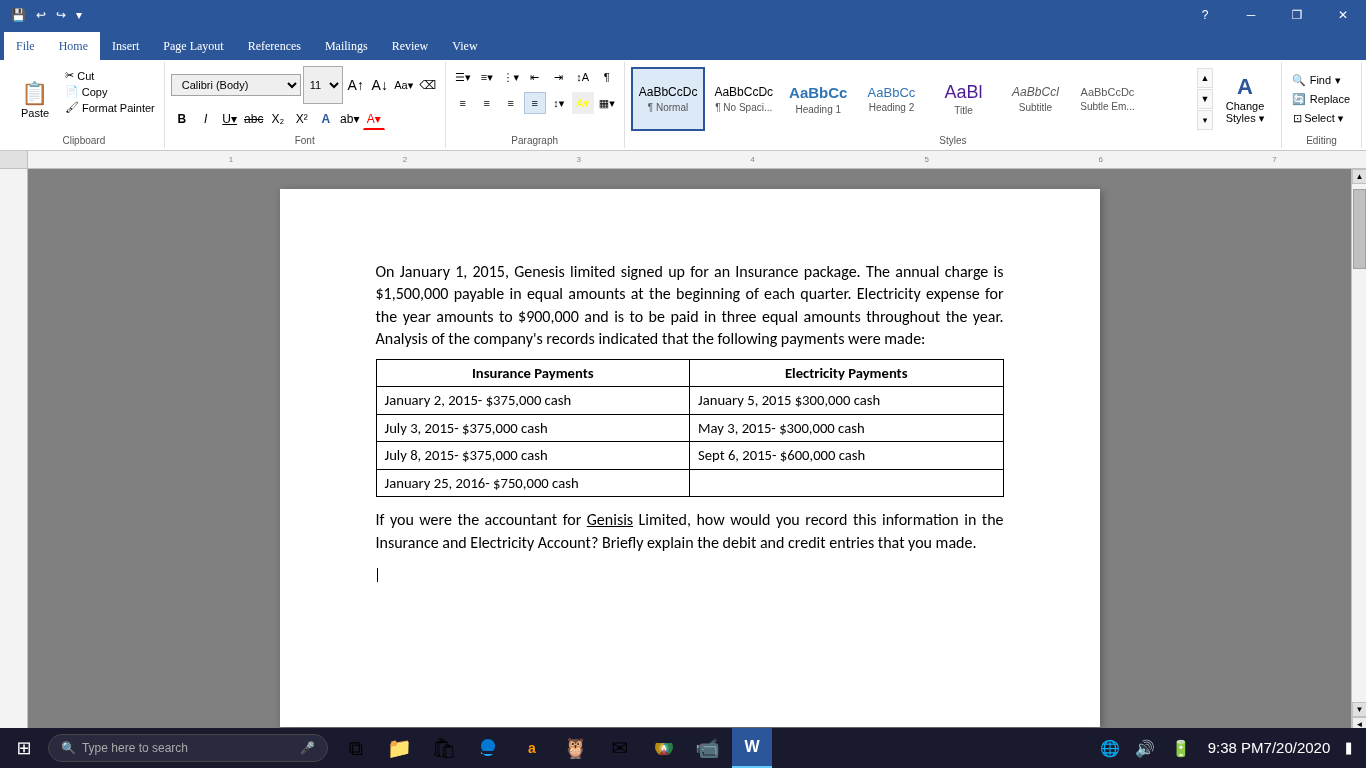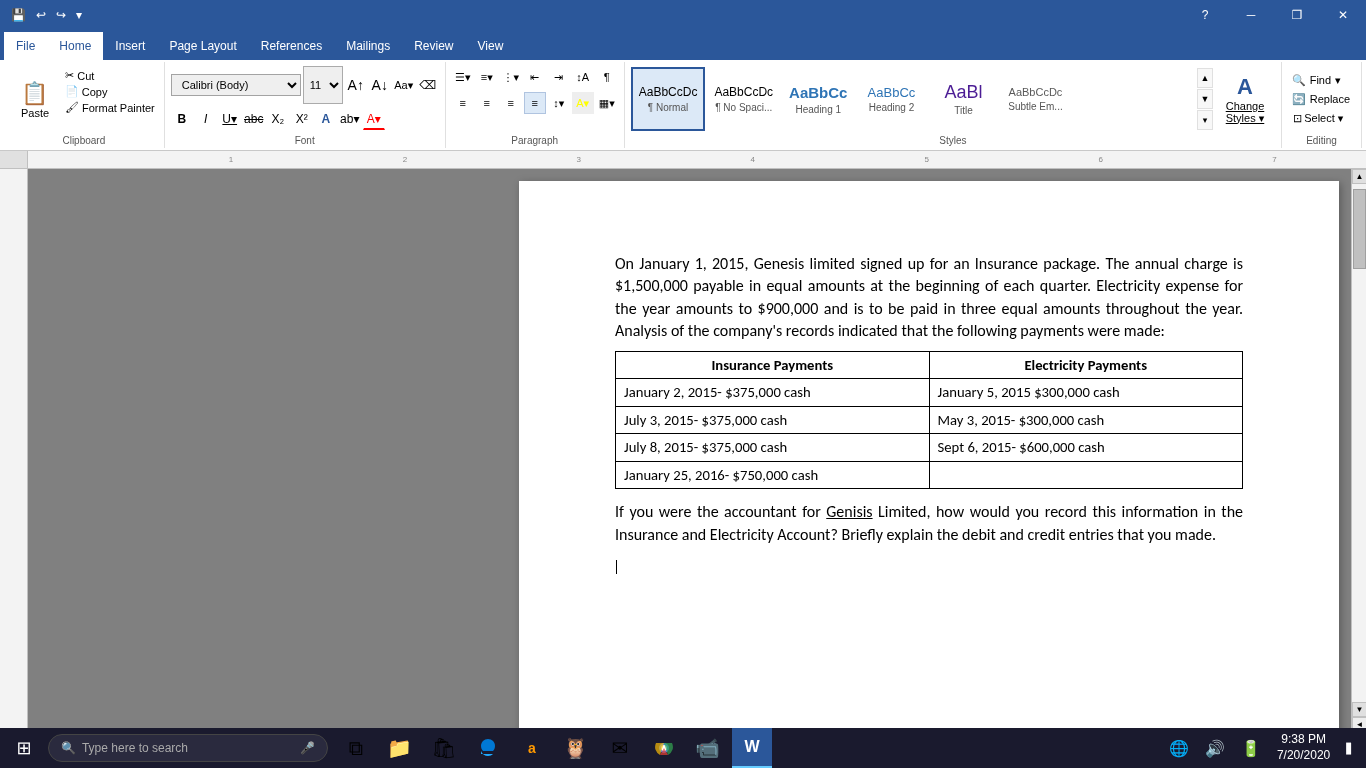--- a/index.html
+++ b/index.html
@@ -17,21 +17,21 @@
     }
     #titlebar .title { flex: 1; text-align: center; }
     #titlebar .win-controls { display: flex; }
     #titlebar .win-btn { width: 46px; height: 30px; display: flex; align-items: center; justify-content: center; cursor: pointer; font-size: 12px; }
     #titlebar .quick-access { display: flex; align-items: center; padding: 0 8px; gap: 4px; }
     #titlebar .quick-btn { color: white; font-size: 12px; cursor: pointer; padding: 0 3px; }
 
     
     #ribbon { background: #fff; border-bottom: 1px solid #c8c8c8; }
     #ribbon-tabs { background: #2b579a; display: flex; align-items: flex-end; height: 30px; padding-left: 4px; }
-    #ribbon-tabs .tab { padding: 4px 12px; font-size: 12px; cursor: pointer; color: white; height: 28px; display: flex; align-items: center; }
+    #ribbon-tabs .tab { padding: 4px 12px; font-size: 12px; cursor: pointer; color: white; height: 28px; display: flex; align-items: center; font-family: Liberation Serif, serif; }
     #ribbon-tabs .tab.active { background: white; color: #2b579a; font-weight: 500; }
     #ribbon-content { display: flex; align-items: stretch; padding: 2px 4px; min-height: 88px; gap: 0; }
     
     .ribbon-group { display: flex; flex-direction: column; border-right: 1px solid #e0e0e0; padding: 2px 6px; min-width: fit-content; position: relative; }
     .ribbon-group-label { font-size: 10px; text-align: center; color: #555; position: absolute; bottom: 2px; left: 0; right: 0; }
     .ribbon-group-content { display: flex; align-items: flex-start; flex: 1; gap: 2px; padding-bottom: 14px; padding-top: 2px; }
     .paste-btn { display: flex; flex-direction: column; align-items: center; justify-content: center; padding: 2px 8px; cursor: pointer; font-size: 11px; border: 1px solid transparent; min-width: 50px; }
     .small-btns { display: flex; flex-direction: column; gap: 1px; padding: 2px 0; }
     .small-btn { display: flex; align-items: center; gap: 3px; font-size: 11px; cursor: pointer; padding: 1px 3px; white-space: nowrap; }
     
@@ -66,21 +66,21 @@
 
     
     #ruler { height: 18px; background: #f3f3f3; border-bottom: 1px solid #c0c0c0; display: flex; align-items: center; }
     #ruler-left { width: 28px; background: #e0e0e0; height: 100%; border-right: 1px solid #c0c0c0; }
     #ruler-content { flex: 1; background: #f3f3f3; height: 100%; position: relative; overflow: hidden; display: flex; align-items: center; }
     .ruler-num { position: absolute; font-size: 8px; color: #888; }
 
     
     #main { display: flex; height: calc(768px - 30px - 30px - 88px - 18px - 24px); background: #808080; }
     #left-ruler { width: 28px; background: #f3f3f3; border-right: 1px solid #c0c0c0; }
-    #doc-area { flex: 1; overflow-y: auto; padding: 12px; background: #808080; display: flex; justify-content: flex-end; }
+    #doc-area { flex: 1; overflow-y: auto; padding: 20px; background: #808080; display: flex; justify-content: center; }
     #scrollbar { width: 15px; background: #f3f3f3; border-left: 1px solid #c0c0c0; display: flex; flex-direction: column; }
     .scroll-btn { width: 15px; height: 15px; background: #e0e0e0; border: 1px solid #c0c0c0; display: flex; align-items: center; justify-content: center; cursor: pointer; font-size: 8px; }
     .scroll-track { flex: 1; background: #f3f3f3; position: relative; }
     .scroll-thumb { width: 13px; height: 80px; background: #c0c0c0; border: 1px solid #a0a0a0; position: absolute; top: 5px; left: 1px; cursor: pointer; }
 
     
     #document { background: white; width: 820px; min-height: 500px; padding: 72px 96px; box-shadow: 2px 2px 8px rgba(0,0,0,0.3); font-family: Calibri, Arial, sans-serif; font-size: 12pt; line-height: 1.4; }
     #document p { margin-bottom: 8px; text-align: justify; }
     .doc-table { border-collapse: collapse; width: 100%; margin-bottom: 12px; }
     .doc-table td, .doc-table th { border: 1px solid #000; padding: 3px 8px; font-size: 11pt; vertical-align: top; }
@@ -99,21 +99,21 @@
 
     
     #taskbar { height: 40px; background: #1a1a2e; display: flex; align-items: center; position: fixed; bottom: 0; left: 0; right: 0; }
     #taskbar .start-btn { width: 48px; height: 40px; display: flex; align-items: center; justify-content: center; cursor: pointer; }
     #taskbar .search-bar { display: flex; align-items: center; background: #2a2a3e; border: 1px solid #444; border-radius: 16px; padding: 2px 12px; gap: 6px; height: 28px; width: 280px; cursor: text; }
     #taskbar .search-bar span { color: #aaa; font-size: 12px; }
     #taskbar .taskbar-apps { display: flex; align-items: center; gap: 4px; margin-left: 8px; }
     #taskbar .taskbar-app { width: 40px; height: 40px; display: flex; align-items: center; justify-content: center; cursor: pointer; font-size: 20px; }
     #taskbar .taskbar-app.active { border-bottom: 2px solid #6cf; }
     #taskbar .sys-tray { margin-left: auto; display: flex; align-items: center; gap: 8px; padding: 0 8px; color: white; font-size: 11px; }
-    #taskbar .time-block { display: flex; flex-direction: column; align-items: center; font-size: 12px; color: white; line-height: 1.3; cursor: pointer; padding: 0 4px; }
+    #taskbar .time-block { display: flex; flex-direction: row; align-items: center; font-size: 15px; color: white; line-height: 1.3; cursor: pointer; padding: 0 4px; }
     .taskbar-icon { color: white; font-size: 16px; cursor: pointer; padding: 0 4px; }
 
     
     .para-btn { min-width: 22px; height: 22px; display: flex; align-items: center; justify-content: center; border: 1px solid transparent; cursor: pointer; font-size: 11px; background: none; }
 
     
     .select-btn { display: flex; align-items: center; gap: 2px; font-size: 11px; cursor: pointer; padding: 1px 4px; border: 1px solid transparent; white-space: nowrap; }
   </style>
 </head>
 <body>
@@ -240,32 +240,36 @@
           </div>
           <div class="style-item">
             <span class="style-preview h2-preview">AaBbCc</span>
             <span class="style-label">Heading 2</span>
           </div>
           <div class="style-item">
             <span class="style-preview title-preview" style="font-size:18px;">AaBl</span>
             <span class="style-label">Title</span>
           </div>
           <div class="style-item">
+            <span class="style-preview subtitle-preview">AaBbCcl</span>
+            <span class="style-label">Subtitle</span>
+          </div>
+          <div class="style-item">
             <span class="style-preview subtle-preview">AaBbCcDc</span>
             <span class="style-label">Subtle Em...</span>
           </div>
         </div>
         <div class="styles-arrow">
           <div class="styles-arrow-btn">▲</div>
           <div class="styles-arrow-btn">▼</div>
           <div class="styles-arrow-btn">▾</div>
         </div>
         <div class="change-styles-btn">
           <span style="font-size:22px;color:#2b579a;font-weight:bold;">A</span>
-          <span style="font-size:11px;text-align:left;text-decoration:underline;">Change<br>Styles ▾</span>
+          <span style="font-size:11px;text-align:left;">Change<br>Styles ▾</span>
         </div>
       </div>
       <div class="ribbon-group-label">Styles</div>
     </div>
 
     <div class="ribbon-group" style="min-width:80px;">
       <div class="ribbon-group-content" style="flex-direction:column;padding-bottom:14px;justify-content:center;gap:2px;">
         <div class="editing-btn">
           <span>🔍</span>
           <span>Find</span>

